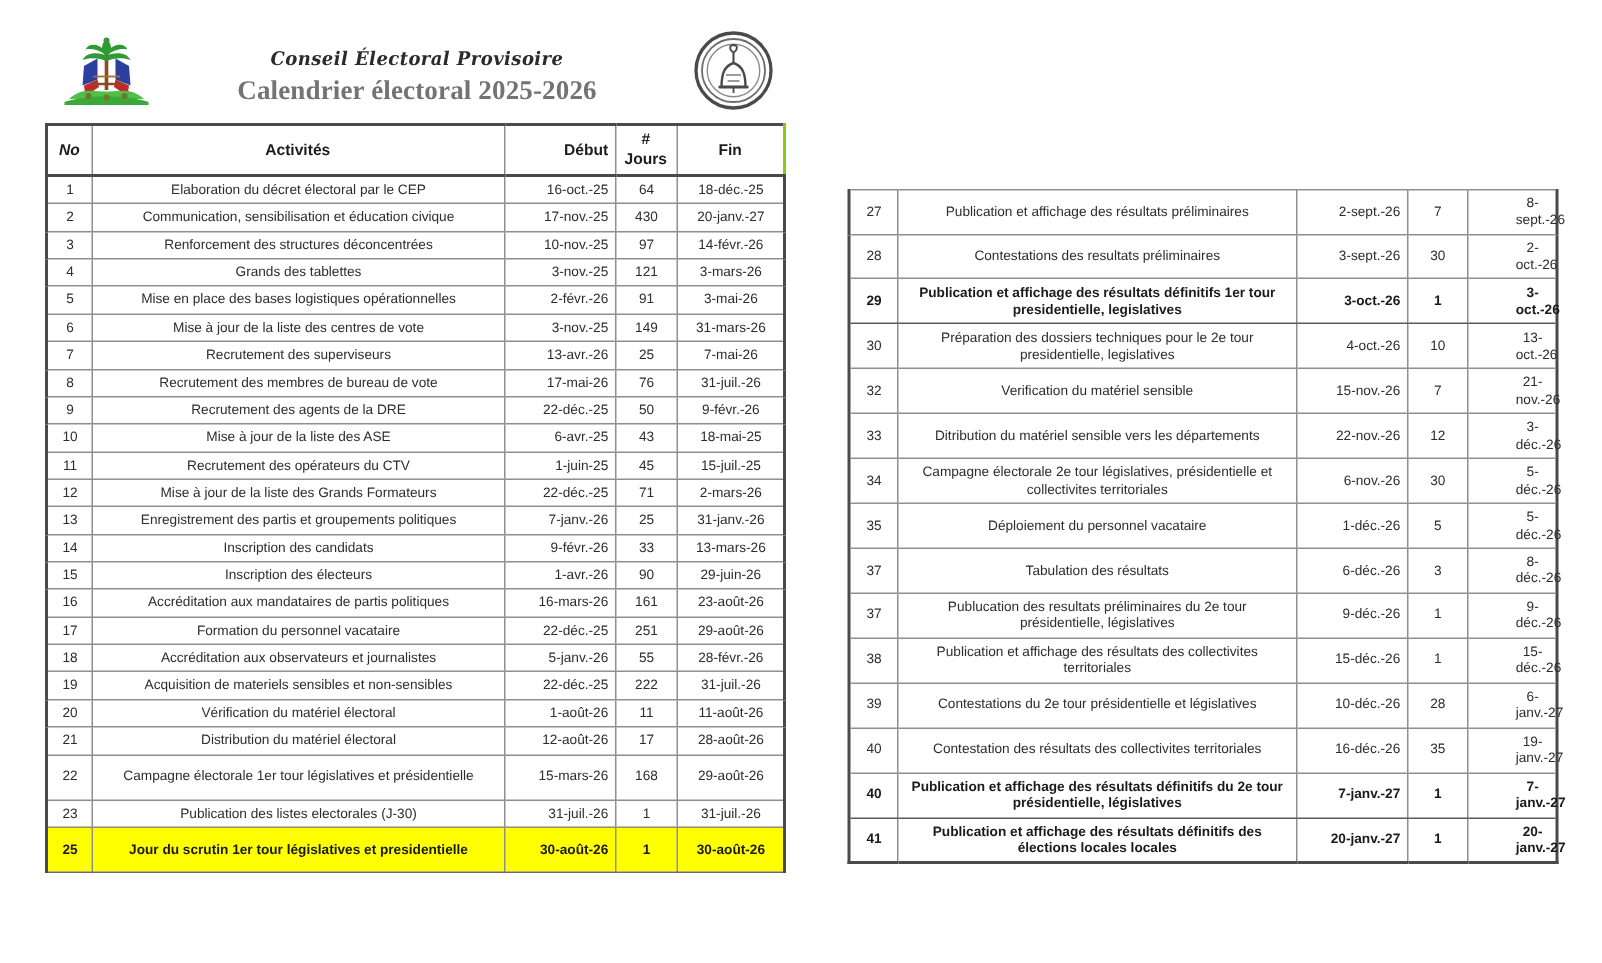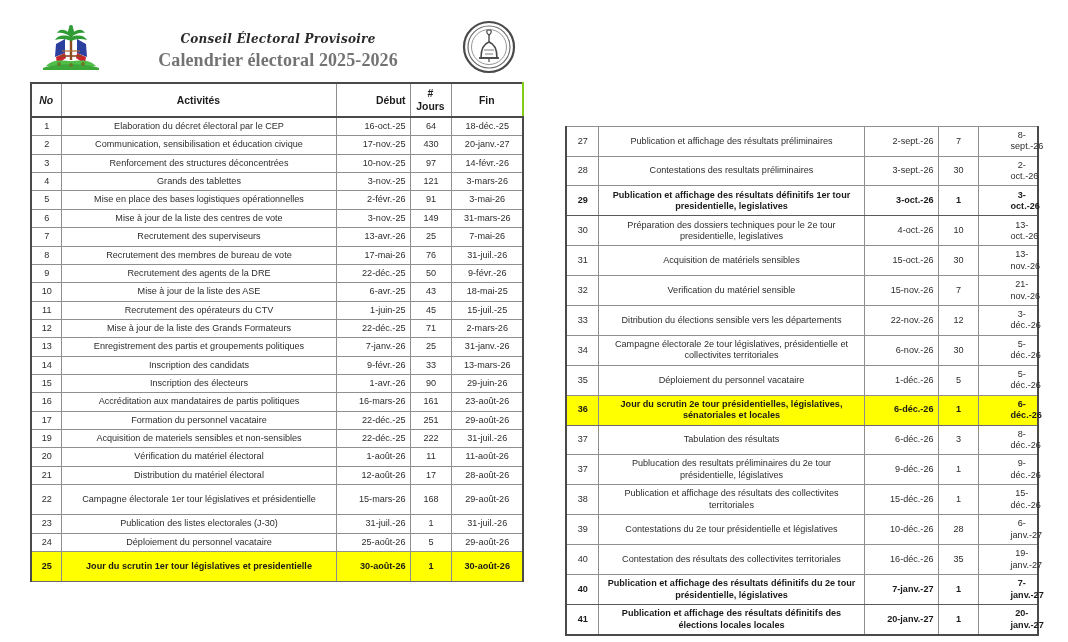--- a/index.html
+++ b/index.html
@@ -307,20 +307,27 @@
           <td class="c-fin">23-août-26</td>
         </tr>
         <tr>
           <td class="c-no">17</td>
           <td class="c-act">Formation du personnel vacataire</td>
           <td class="c-deb">22-déc.-25</td>
           <td class="c-jrs">251</td>
           <td class="c-fin">29-août-26</td>
         </tr>
         <tr>
+          <td class="c-no">18</td>
+          <td class="c-act">Accréditation aux observateurs et journalistes</td>
+          <td class="c-deb">5-janv.-26</td>
+          <td class="c-jrs">55</td>
+          <td class="c-fin">28-févr.-26</td>
+        </tr>
+        <tr>
           <td class="c-no">19</td>
           <td class="c-act">Acquisition de materiels sensibles et non-sensibles</td>
           <td class="c-deb">22-déc.-25</td>
           <td class="c-jrs">222</td>
           <td class="c-fin">31-juil.-26</td>
         </tr>
         <tr>
           <td class="c-no">20</td>
           <td class="c-act">Vérification du matériel électoral</td>
           <td class="c-deb">1-août-26</td>
@@ -341,27 +348,20 @@
           <td class="c-jrs">168</td>
           <td class="c-fin">29-août-26</td>
         </tr>
         <tr>
           <td class="c-no">23</td>
           <td class="c-act">Publication des listes electorales (J-30)</td>
           <td class="c-deb">31-juil.-26</td>
           <td class="c-jrs">1</td>
           <td class="c-fin">31-juil.-26</td>
         </tr>
-        <tr>
-          <td class="c-no">24</td>
-          <td class="c-act">Déploiement du personnel vacataire</td>
-          <td class="c-deb">25-août-26</td>
-          <td class="c-jrs">5</td>
-          <td class="c-fin">29-août-26</td>
-        </tr>
         <tr class="row-highlight tall">
           <td class="c-no">25</td>
           <td class="c-act">Jour du scrutin 1er tour législatives et presidentielle</td>
           <td class="c-deb">30-août-26</td>
           <td class="c-jrs">1</td>
           <td class="c-fin">30-août-26</td>
         </tr>
       </tbody>
   </table>
 
@@ -389,61 +389,47 @@
           <td class="c-fin">3-oct.-26</td>
         </tr>
         <tr class="tall">
           <td class="c-no">30</td>
           <td class="c-act">Préparation des dossiers techniques pour le 2e tour presidentielle, legislatives</td>
           <td class="c-deb">4-oct.-26</td>
           <td class="c-jrs">10</td>
           <td class="c-fin">13-oct.-26</td>
         </tr>
         <tr>
-          <td class="c-no">31</td>
-          <td class="c-act">Acquisition de matériels sensibles</td>
-          <td class="c-deb">15-oct.-26</td>
-          <td class="c-jrs">30</td>
-          <td class="c-fin">13-nov.-26</td>
-        </tr>
-        <tr>
           <td class="c-no">32</td>
           <td class="c-act">Verification du matériel sensible</td>
           <td class="c-deb">15-nov.-26</td>
           <td class="c-jrs">7</td>
           <td class="c-fin">21-nov.-26</td>
         </tr>
         <tr class="tall">
           <td class="c-no">33</td>
-          <td class="c-act">Ditribution du élections sensible vers les départements</td>
+          <td class="c-act">Ditribution du matériel sensible vers les départements</td>
           <td class="c-deb">22-nov.-26</td>
           <td class="c-jrs">12</td>
           <td class="c-fin">3-déc.-26</td>
         </tr>
         <tr class="tall">
           <td class="c-no">34</td>
           <td class="c-act">Campagne électorale 2e tour législatives, présidentielle et collectivites territoriales</td>
           <td class="c-deb">6-nov.-26</td>
           <td class="c-jrs">30</td>
           <td class="c-fin">5-déc.-26</td>
         </tr>
         <tr>
           <td class="c-no">35</td>
           <td class="c-act">Déploiement du personnel vacataire</td>
           <td class="c-deb">1-déc.-26</td>
           <td class="c-jrs">5</td>
           <td class="c-fin">5-déc.-26</td>
         </tr>
-        <tr class="row-highlight tall">
-          <td class="c-no">36</td>
-          <td class="c-act">Jour du scrutin 2e tour présidentielles, législatives, sénatoriales et locales</td>
-          <td class="c-deb">6-déc.-26</td>
-          <td class="c-jrs">1</td>
-          <td class="c-fin">6-déc.-26</td>
-        </tr>
         <tr>
           <td class="c-no">37</td>
           <td class="c-act">Tabulation des résultats</td>
           <td class="c-deb">6-déc.-26</td>
           <td class="c-jrs">3</td>
           <td class="c-fin">8-déc.-26</td>
         </tr>
         <tr class="tall">
           <td class="c-no">37</td>
           <td class="c-act">Publucation des resultats préliminaires du 2e tour présidentielle, législatives</td>

